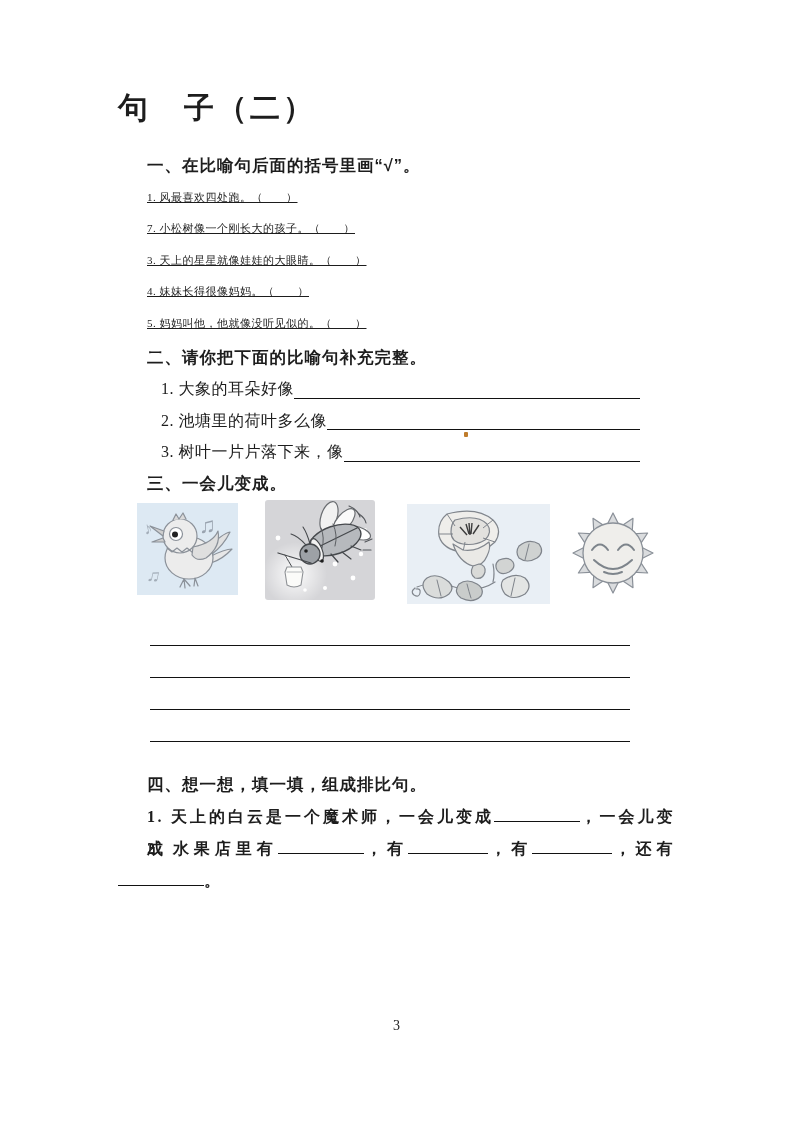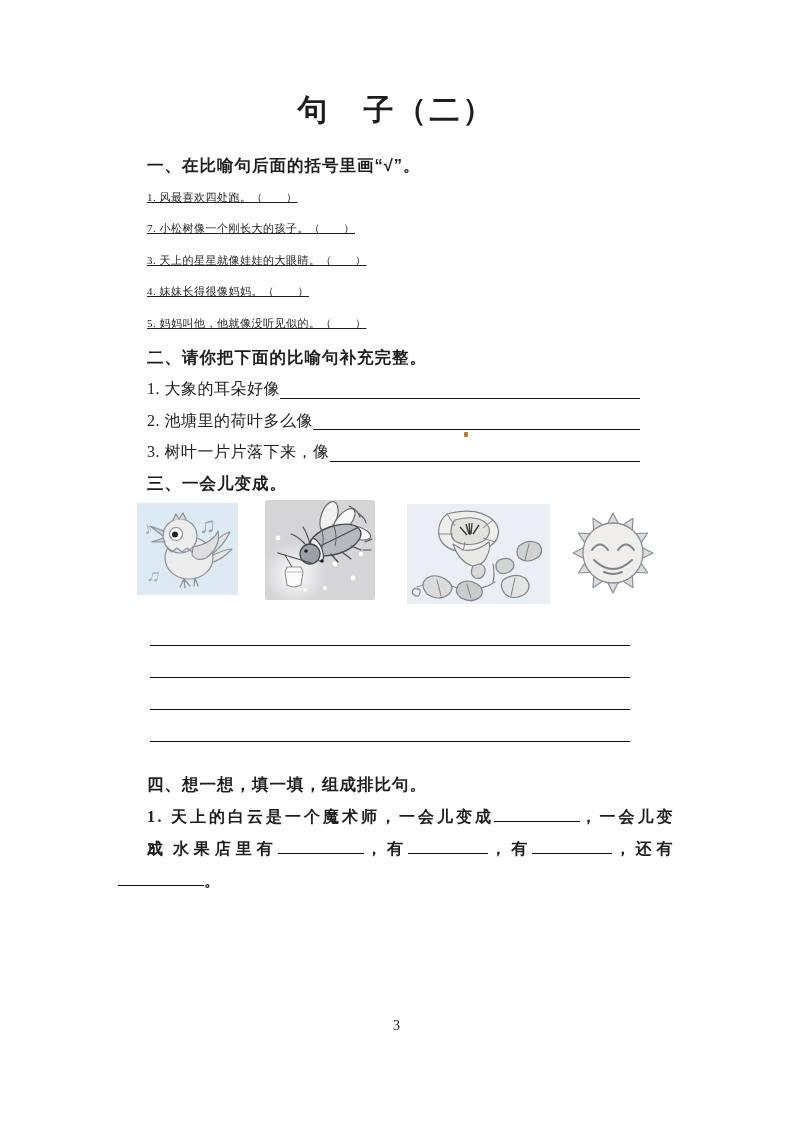--- a/index.html
+++ b/index.html
@@ -2,33 +2,33 @@
 <html><head>
 <meta charset="utf-8">
 <style>
   html,body{margin:0;padding:0;background:#ffffff;}
   .page{
     position:relative;width:793px;height:1122px;background:#ffffff;overflow:hidden;
     font-family:"Liberation Serif","DejaVu Serif",serif;color:#1d1d1d;
   }
   .content{position:absolute;left:118px;top:86px;width:557px;}
   .doc-title{
-    height:48px;line-height:48px;text-align:center;font-size:30px;font-weight:bold;
-    font-family:Liberation Sans, sans-serif;letter-spacing:3px;margin:0 0 0 0;
+    height:48px;line-height:48px;font-size:30px;font-weight:bold;
+    font-family:Liberation Mono, monospace;letter-spacing:3px;margin:0 0 0 0;
   }
   .s-heading{
     height:31.6px;line-height:31.6px;font-size:16.5px;font-weight:bold;
     font-family:"Liberation Sans","DejaVu Sans",sans-serif;letter-spacing:1px;padding-left:29px;
   }
   .s-heading.mt{margin-top:16px;}
   .s-heading.mt2{margin-top:2px;}
   .s-heading.mt3{margin-top:27px;}
   .line31{height:31.6px;line-height:31.6px;font-size:11px;letter-spacing:0.5px;padding-left:29px;white-space:nowrap;text-decoration:underline;}
   .s2-item{display:flex;height:31.6px;line-height:31.6px;font-size:16px;letter-spacing:0.5px;padding-left:29px;}
-  .s2-item .txt{white-space:nowrap;}
+  .s2-item .txt{white-space:nowrap;margin-left:14px;}
   .fill-line{flex:1;position:relative;margin-right:35px;}
   .fill-line::after{content:"";position:absolute;left:0;right:0;bottom:6px;border-bottom:1.8px solid #121212;}
   .images-row{position:relative;height:104px;}
   .images-row svg{position:absolute;display:block;}
   .write-lines{margin-top:10px;}
   .write-line{height:31.2px;border-bottom:1.8px solid #121212;margin-left:32px;margin-right:45px;}
   .s4-line{height:32px;line-height:32px;font-size:16px;letter-spacing:2.5px;white-space:nowrap;font-weight:bold;}
   .s4-line.justify{text-align:justify;text-align-last:justify;white-space:normal;padding-left:29px;}
   .blank{display:inline-block;width:86px;height:12px;border-bottom:1.8px solid #121212;}
   .blank.w2{width:80px;}

